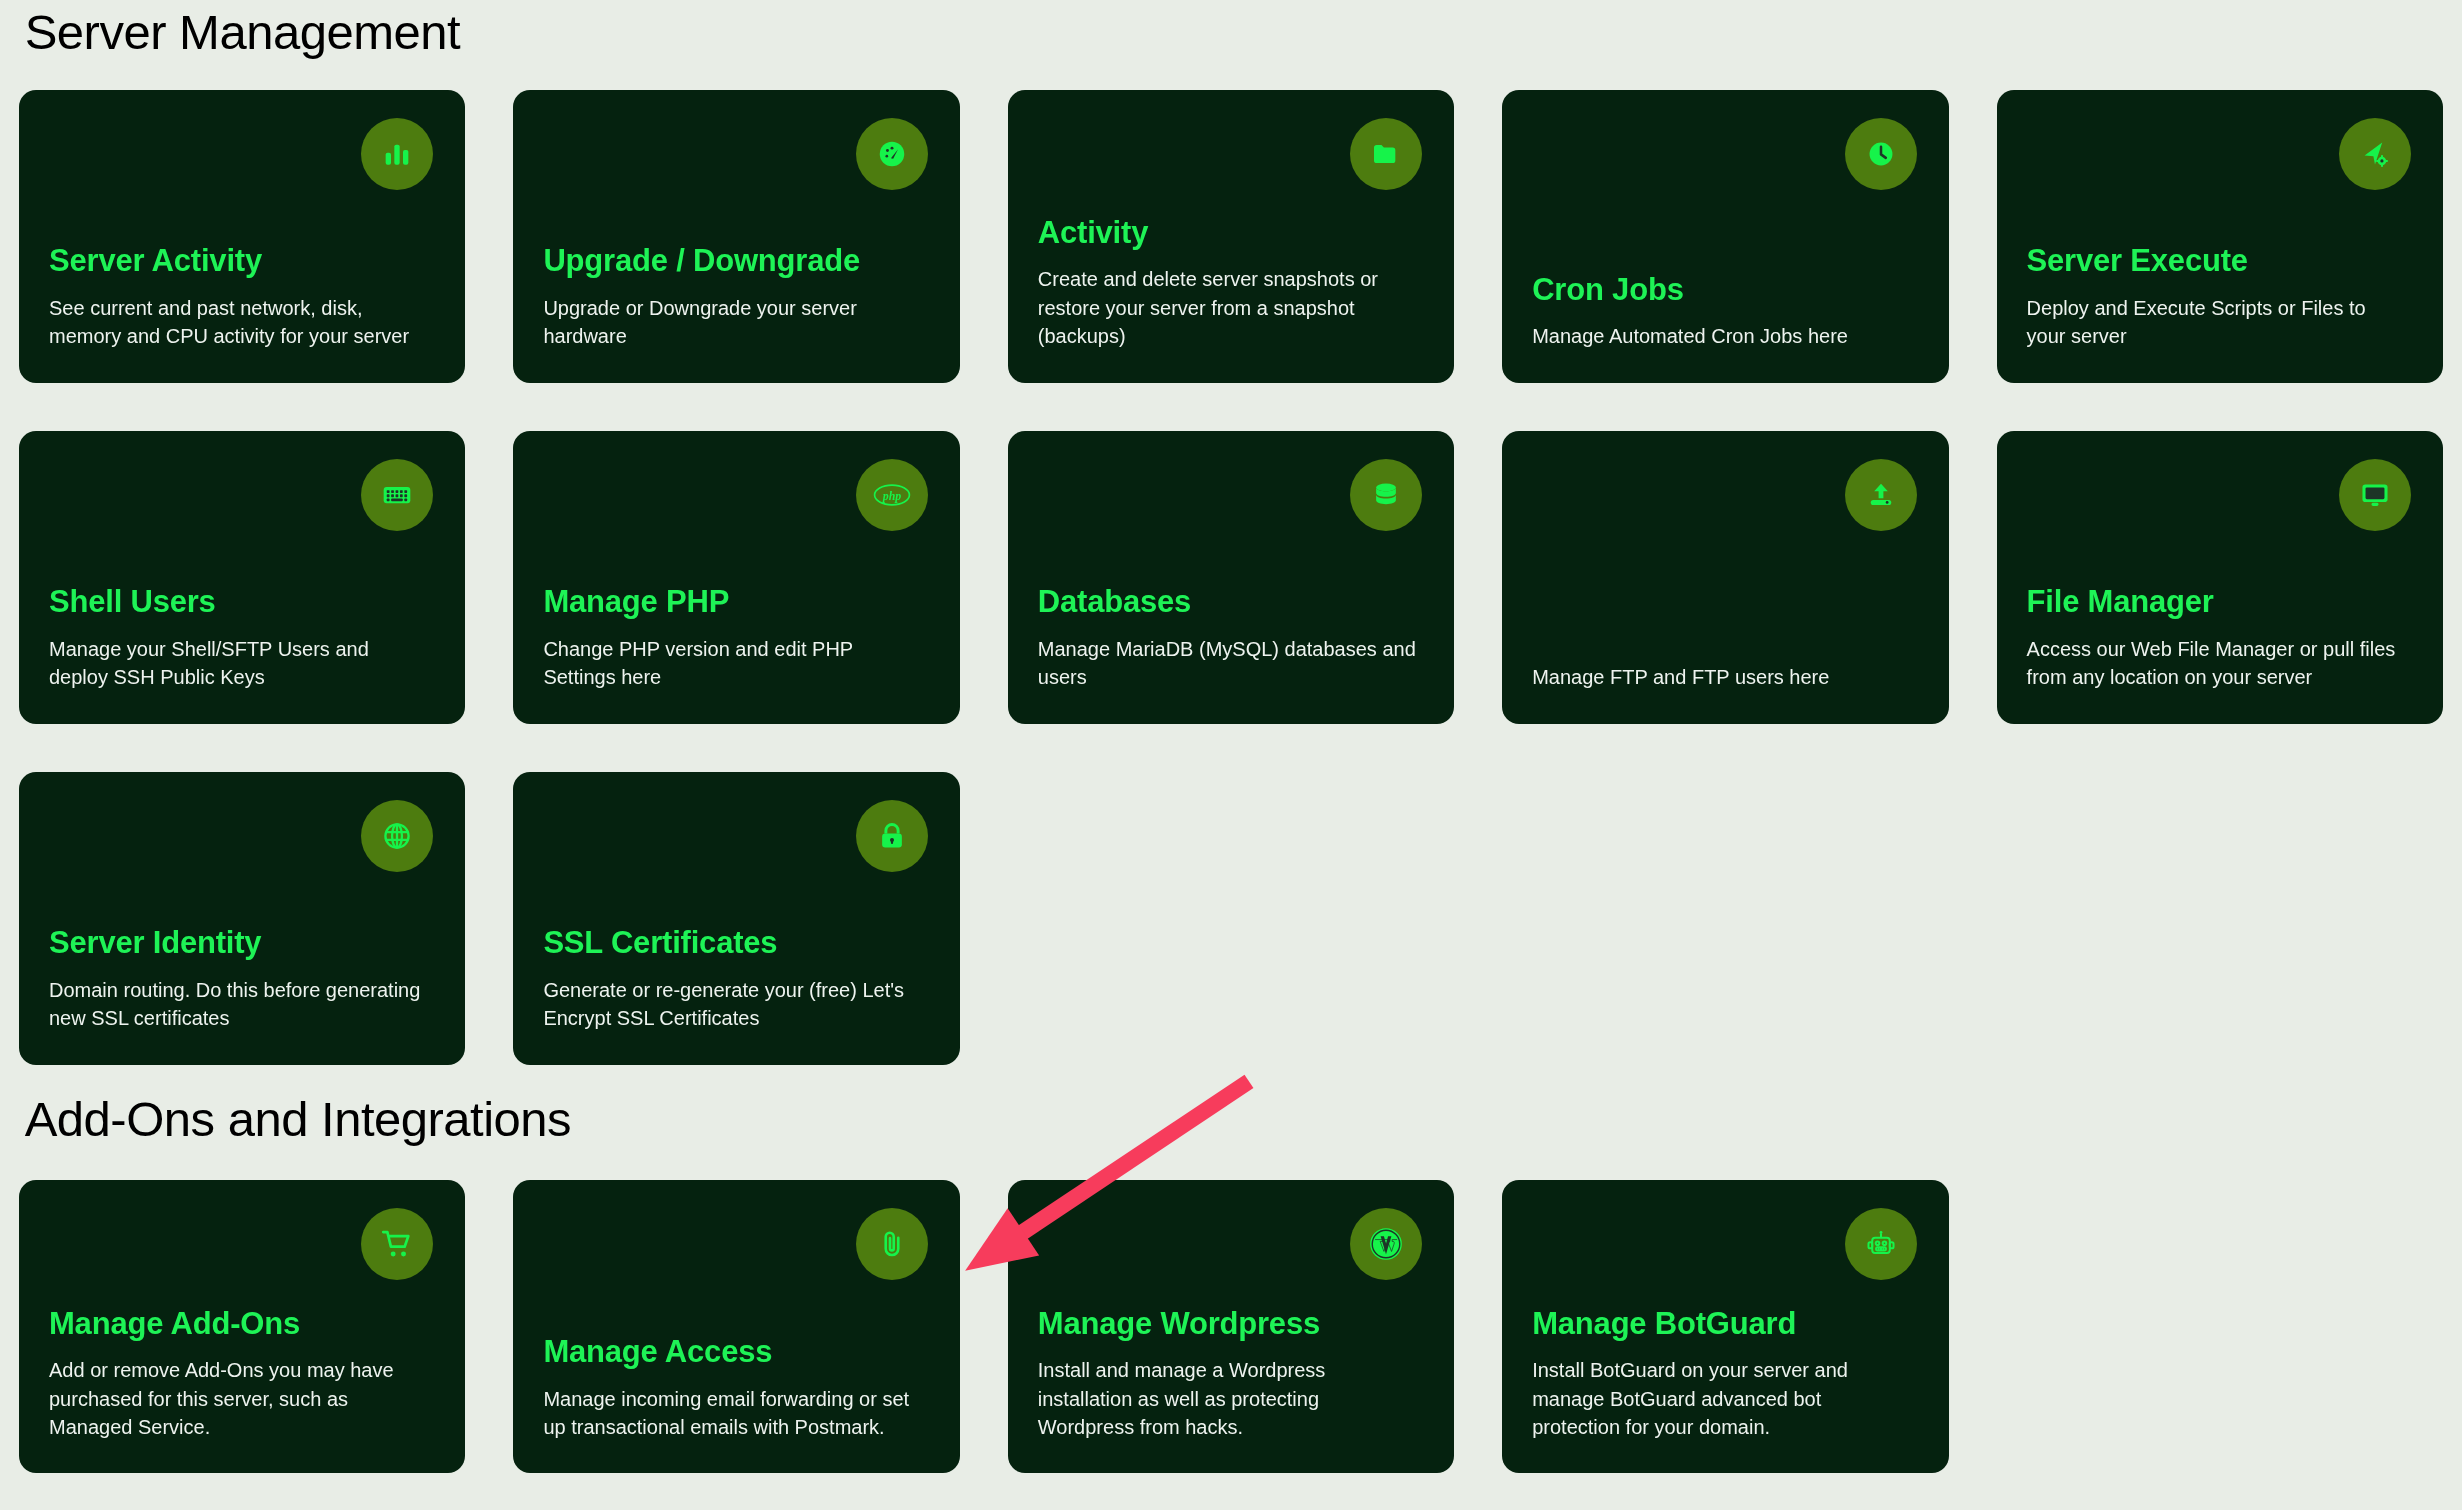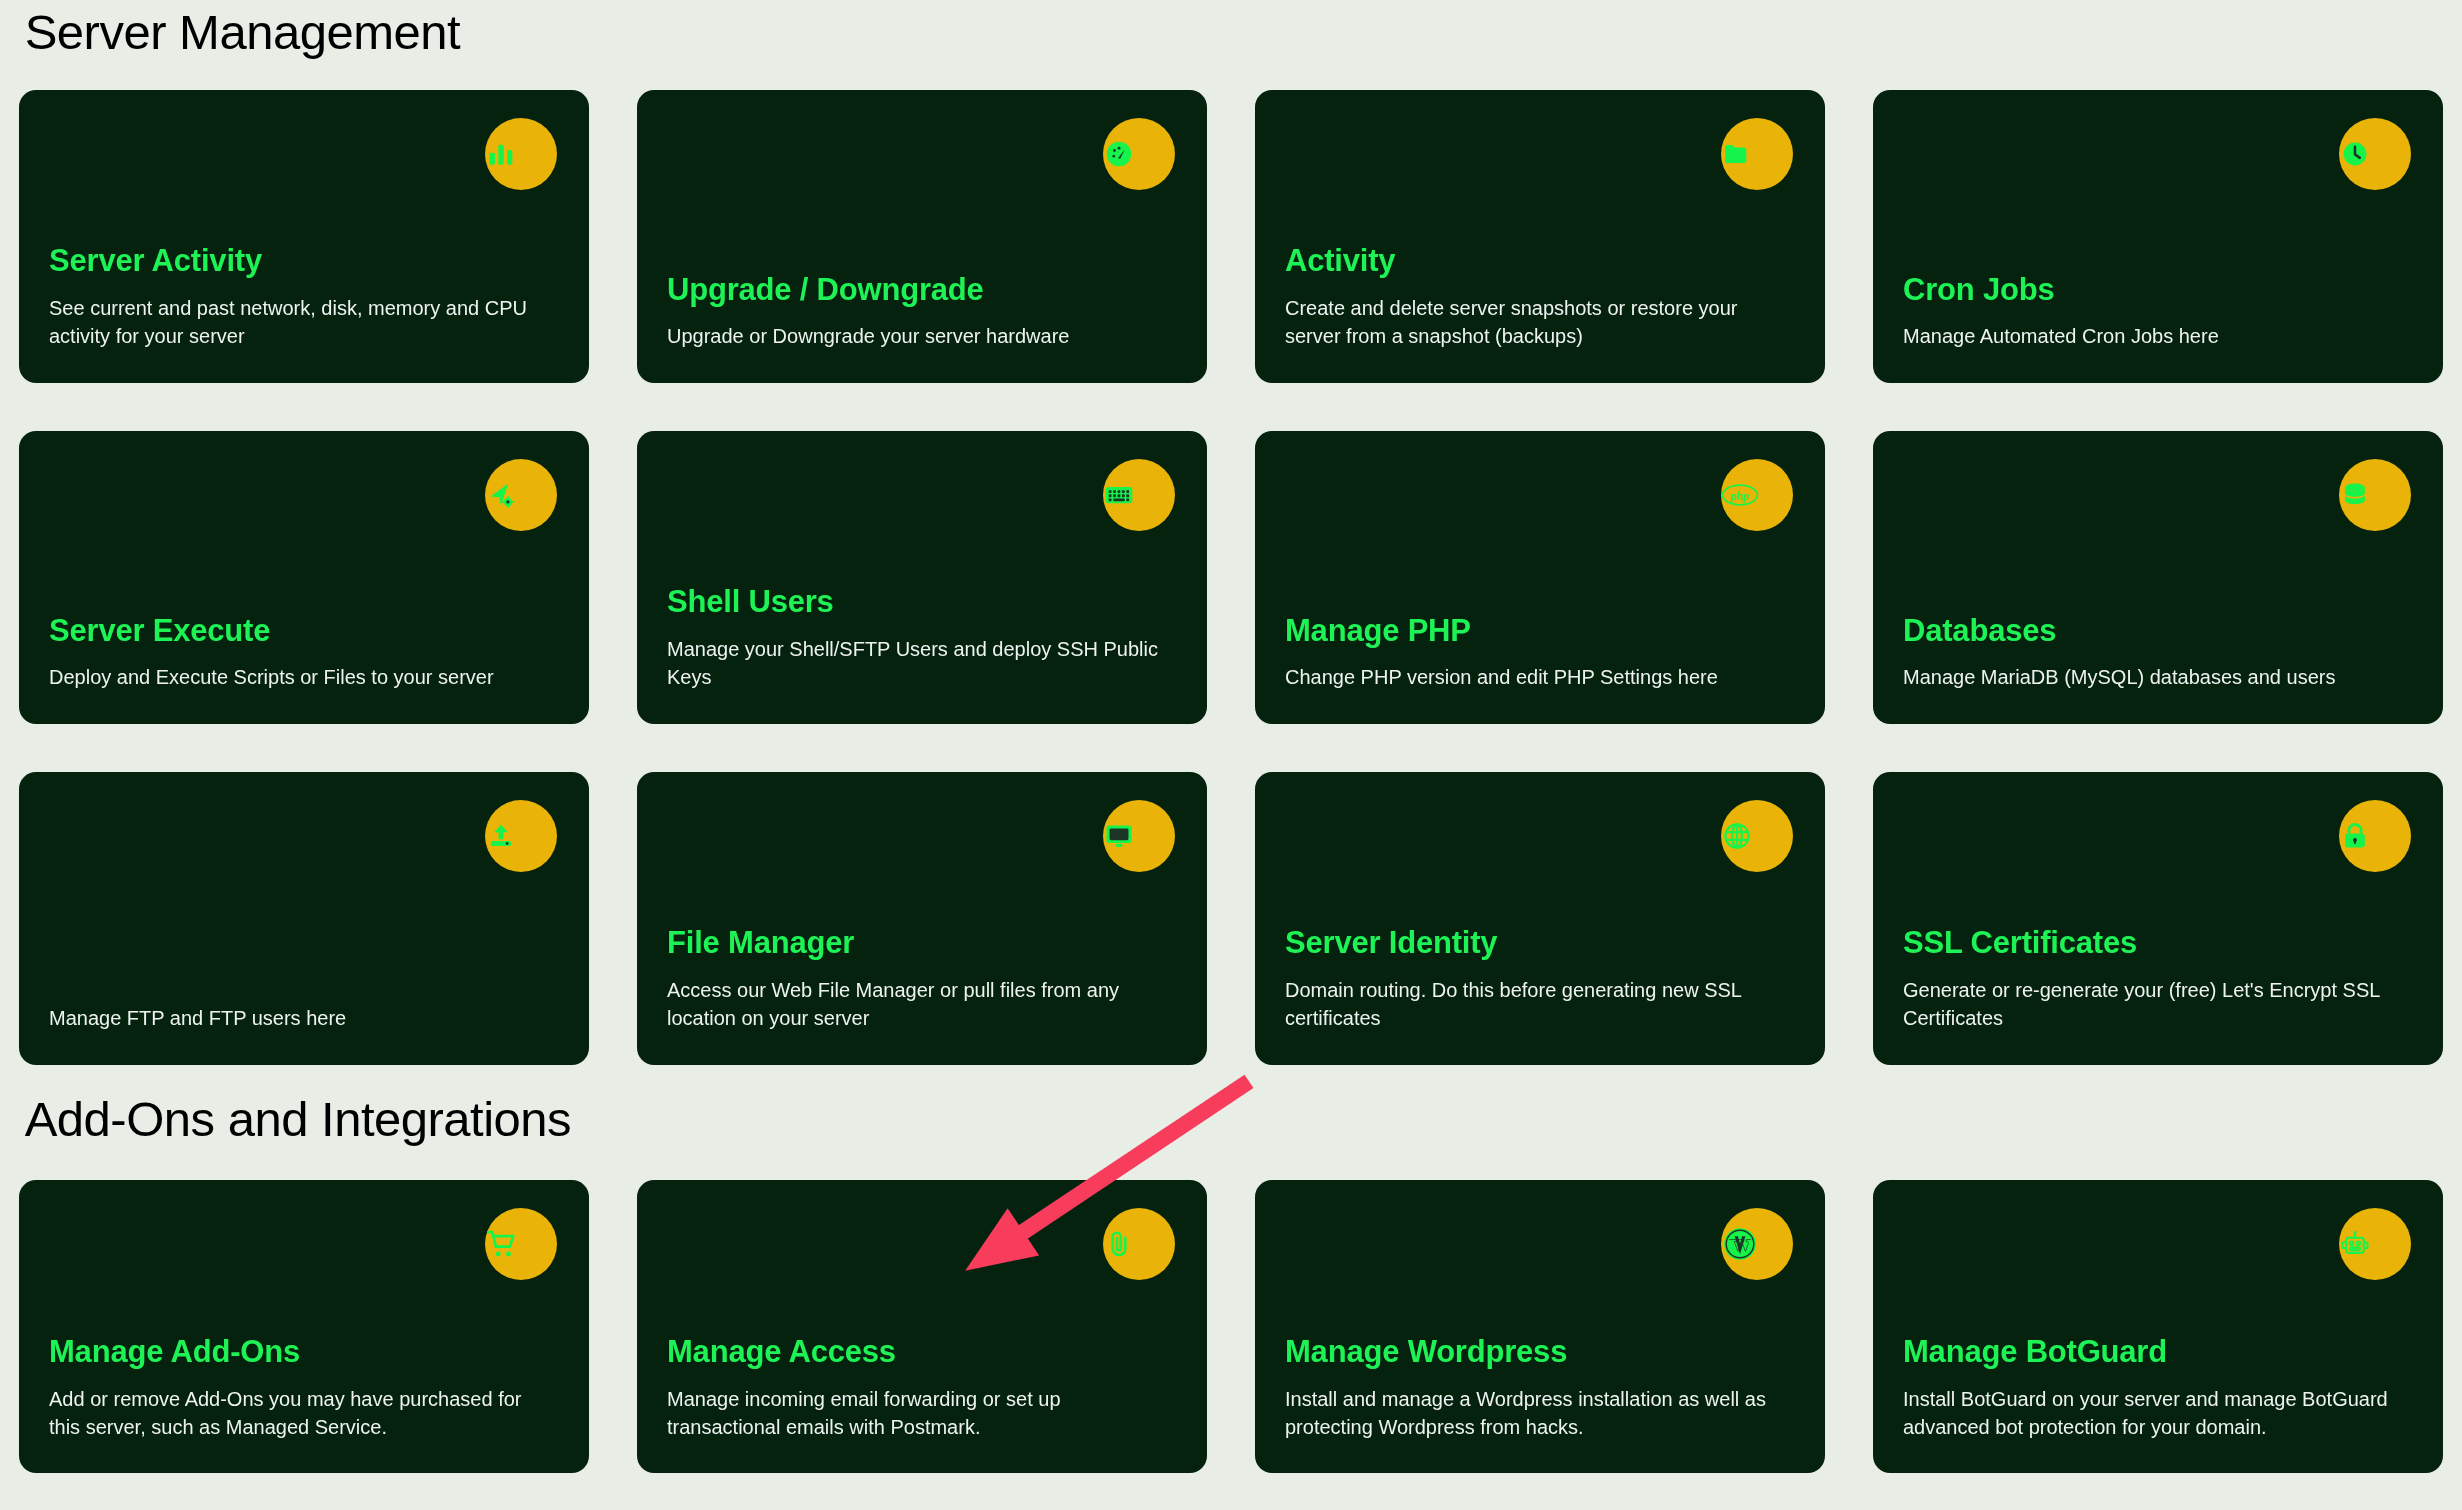--- a/index.html
+++ b/index.html
@@ -27,21 +27,21 @@
     letter-spacing: -0.5px;
     line-height: 1.1;
     padding-left: 5.7px;
   }
 
   #section-servers-title { padding-top: 5.7px; }
   #section-addons-title  { padding-top: 28px; }
 
   .grid {
     display: grid;
-    grid-template-columns: repeat(4, 1fr);
+    grid-template-columns: repeat(5, 1fr);
     column-gap: 50px;
     row-gap: 23px;
     margin-top: 30px;
     gap: 48px;
   }
 
   .grid.addons { margin-top: 34px; }
 
   
   .card {
@@ -92,24 +92,24 @@
   }
 
   
   .icon-bubble {
     position: absolute;
     top: 28px;
     right: 32px;
     width: 72px;
     height: 72px;
     border-radius: 50%;
-    background: #eab308;
+    background: #4d7c0f;
     display: flex;
     align-items: center;
-    justify-content: flex-start;
+    justify-content: center;
     z-index: 3;
   }
   .icon-bubble svg { display: block; }
 
   
   .annotation-arrow {
     position: absolute;
     left: 0; top: 0;
     width: 2462px;
     height: 1510px;

